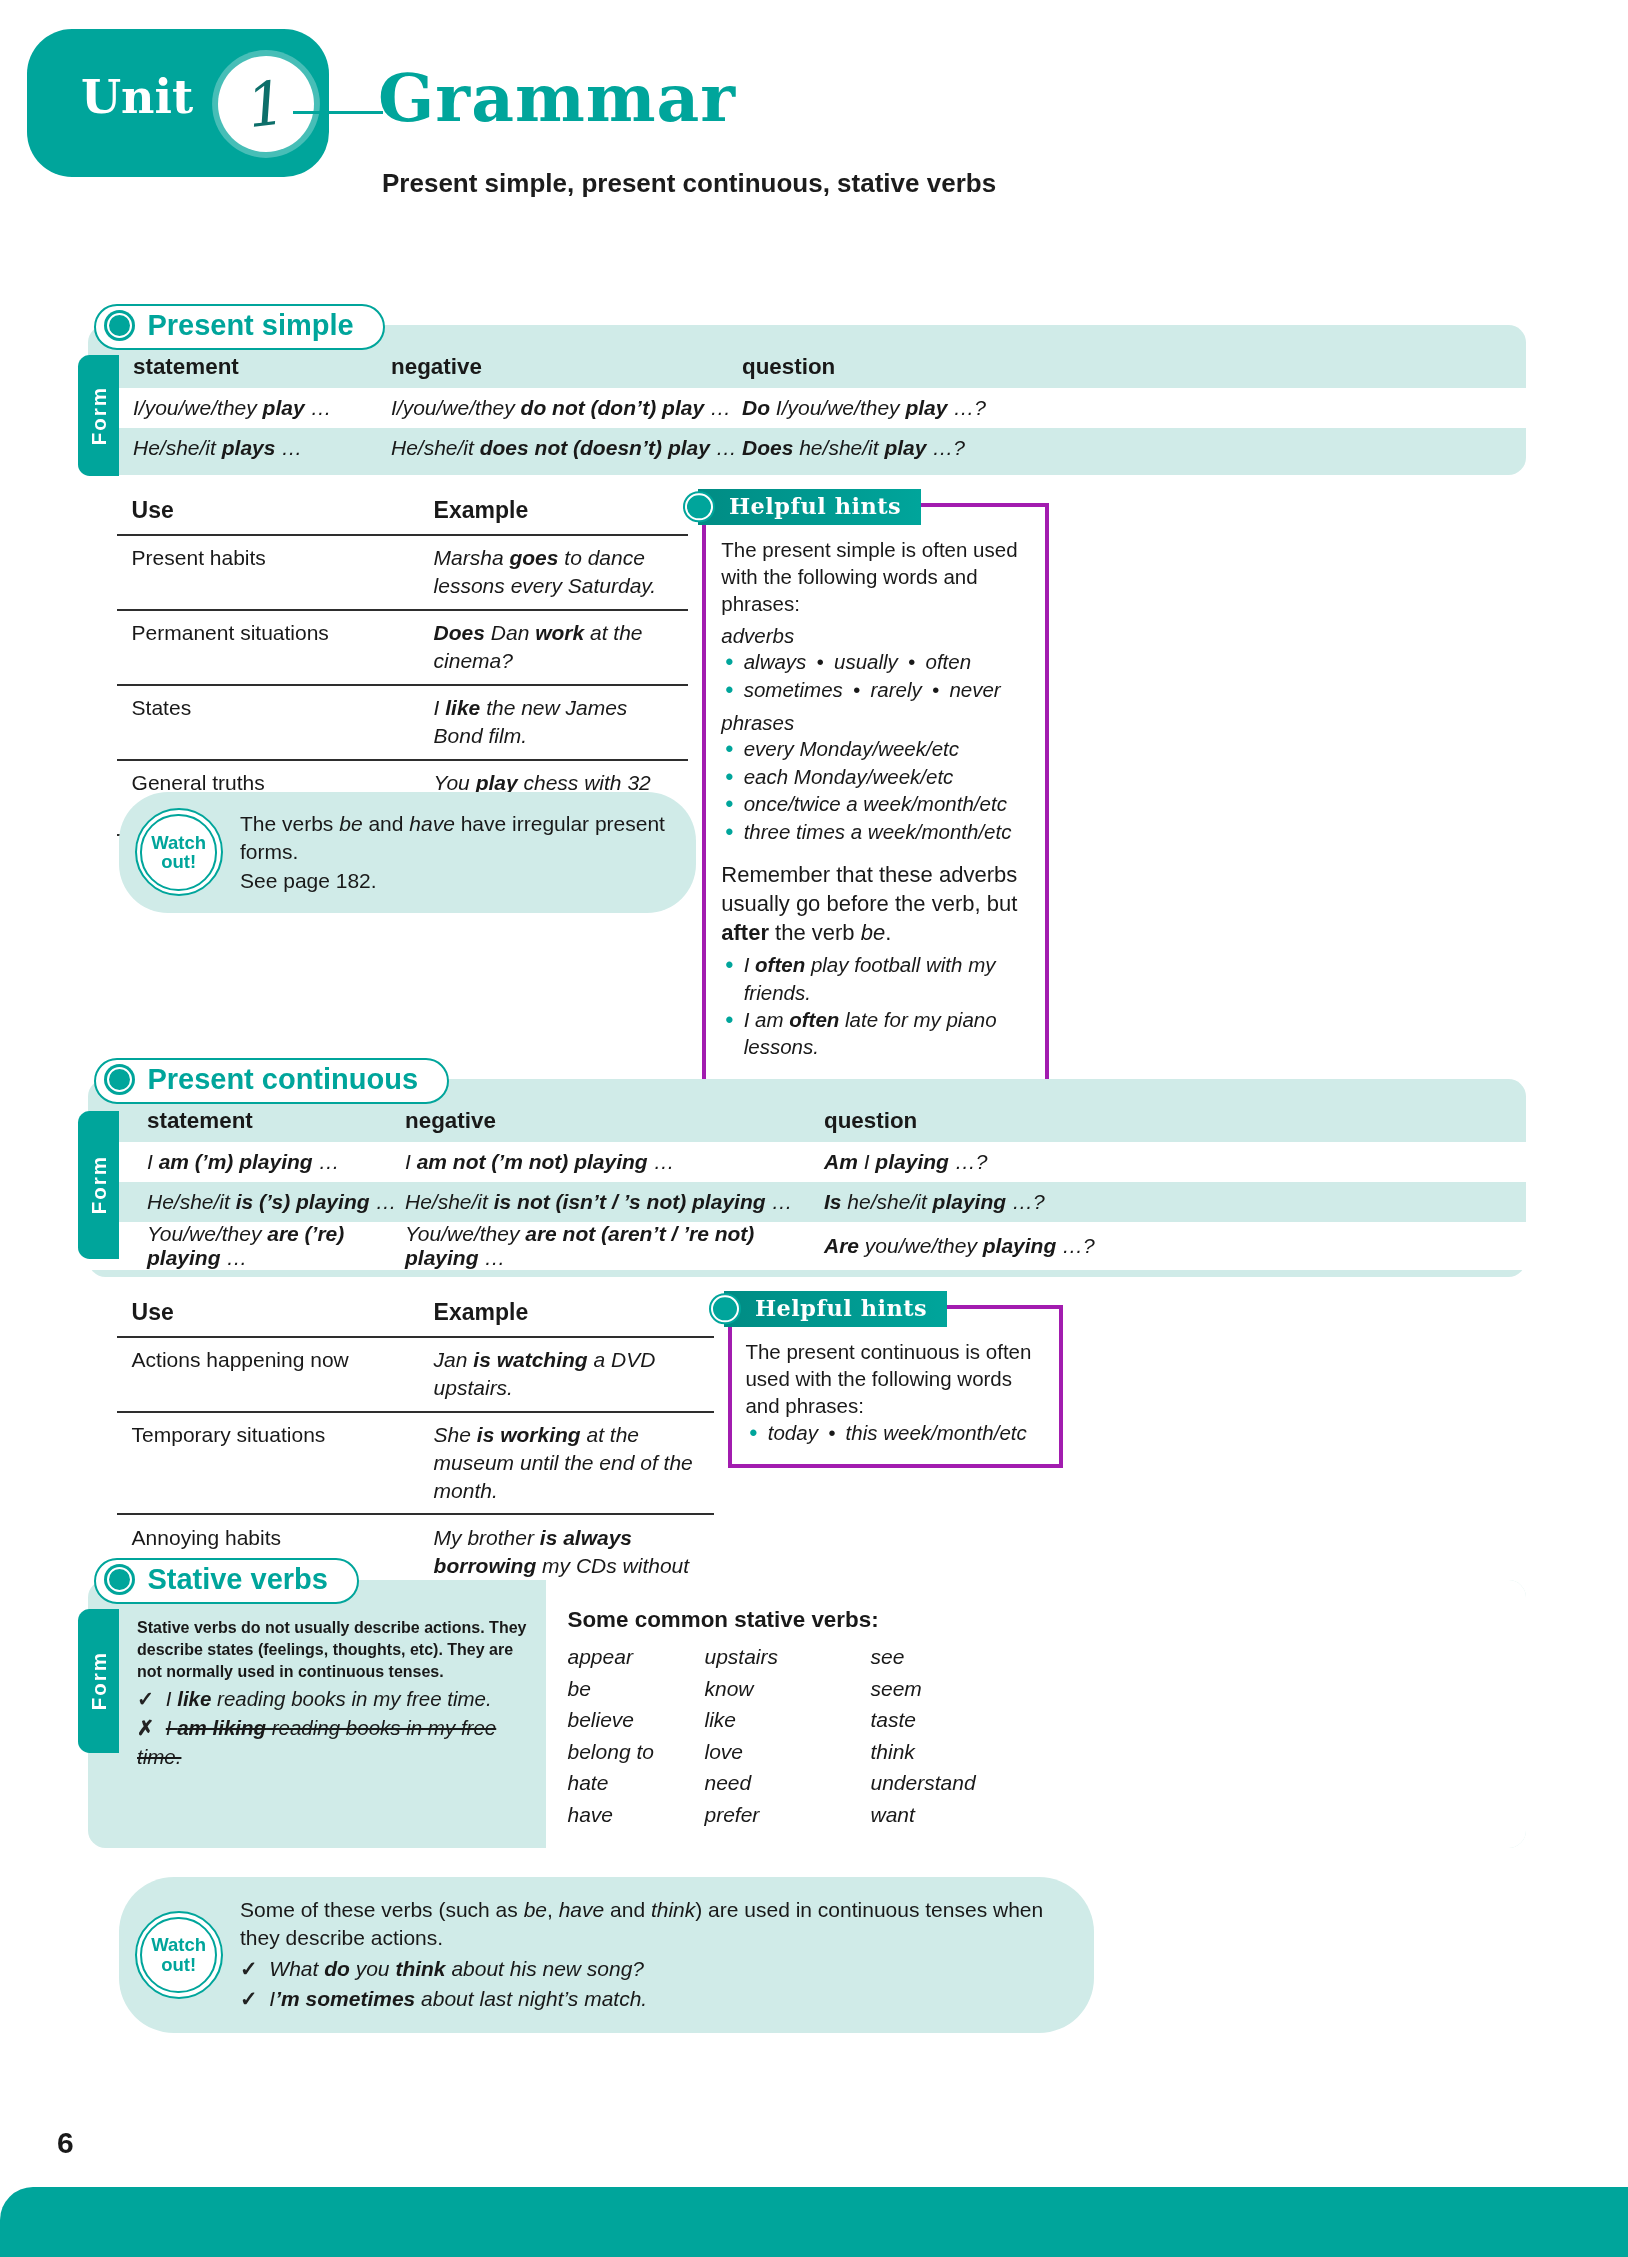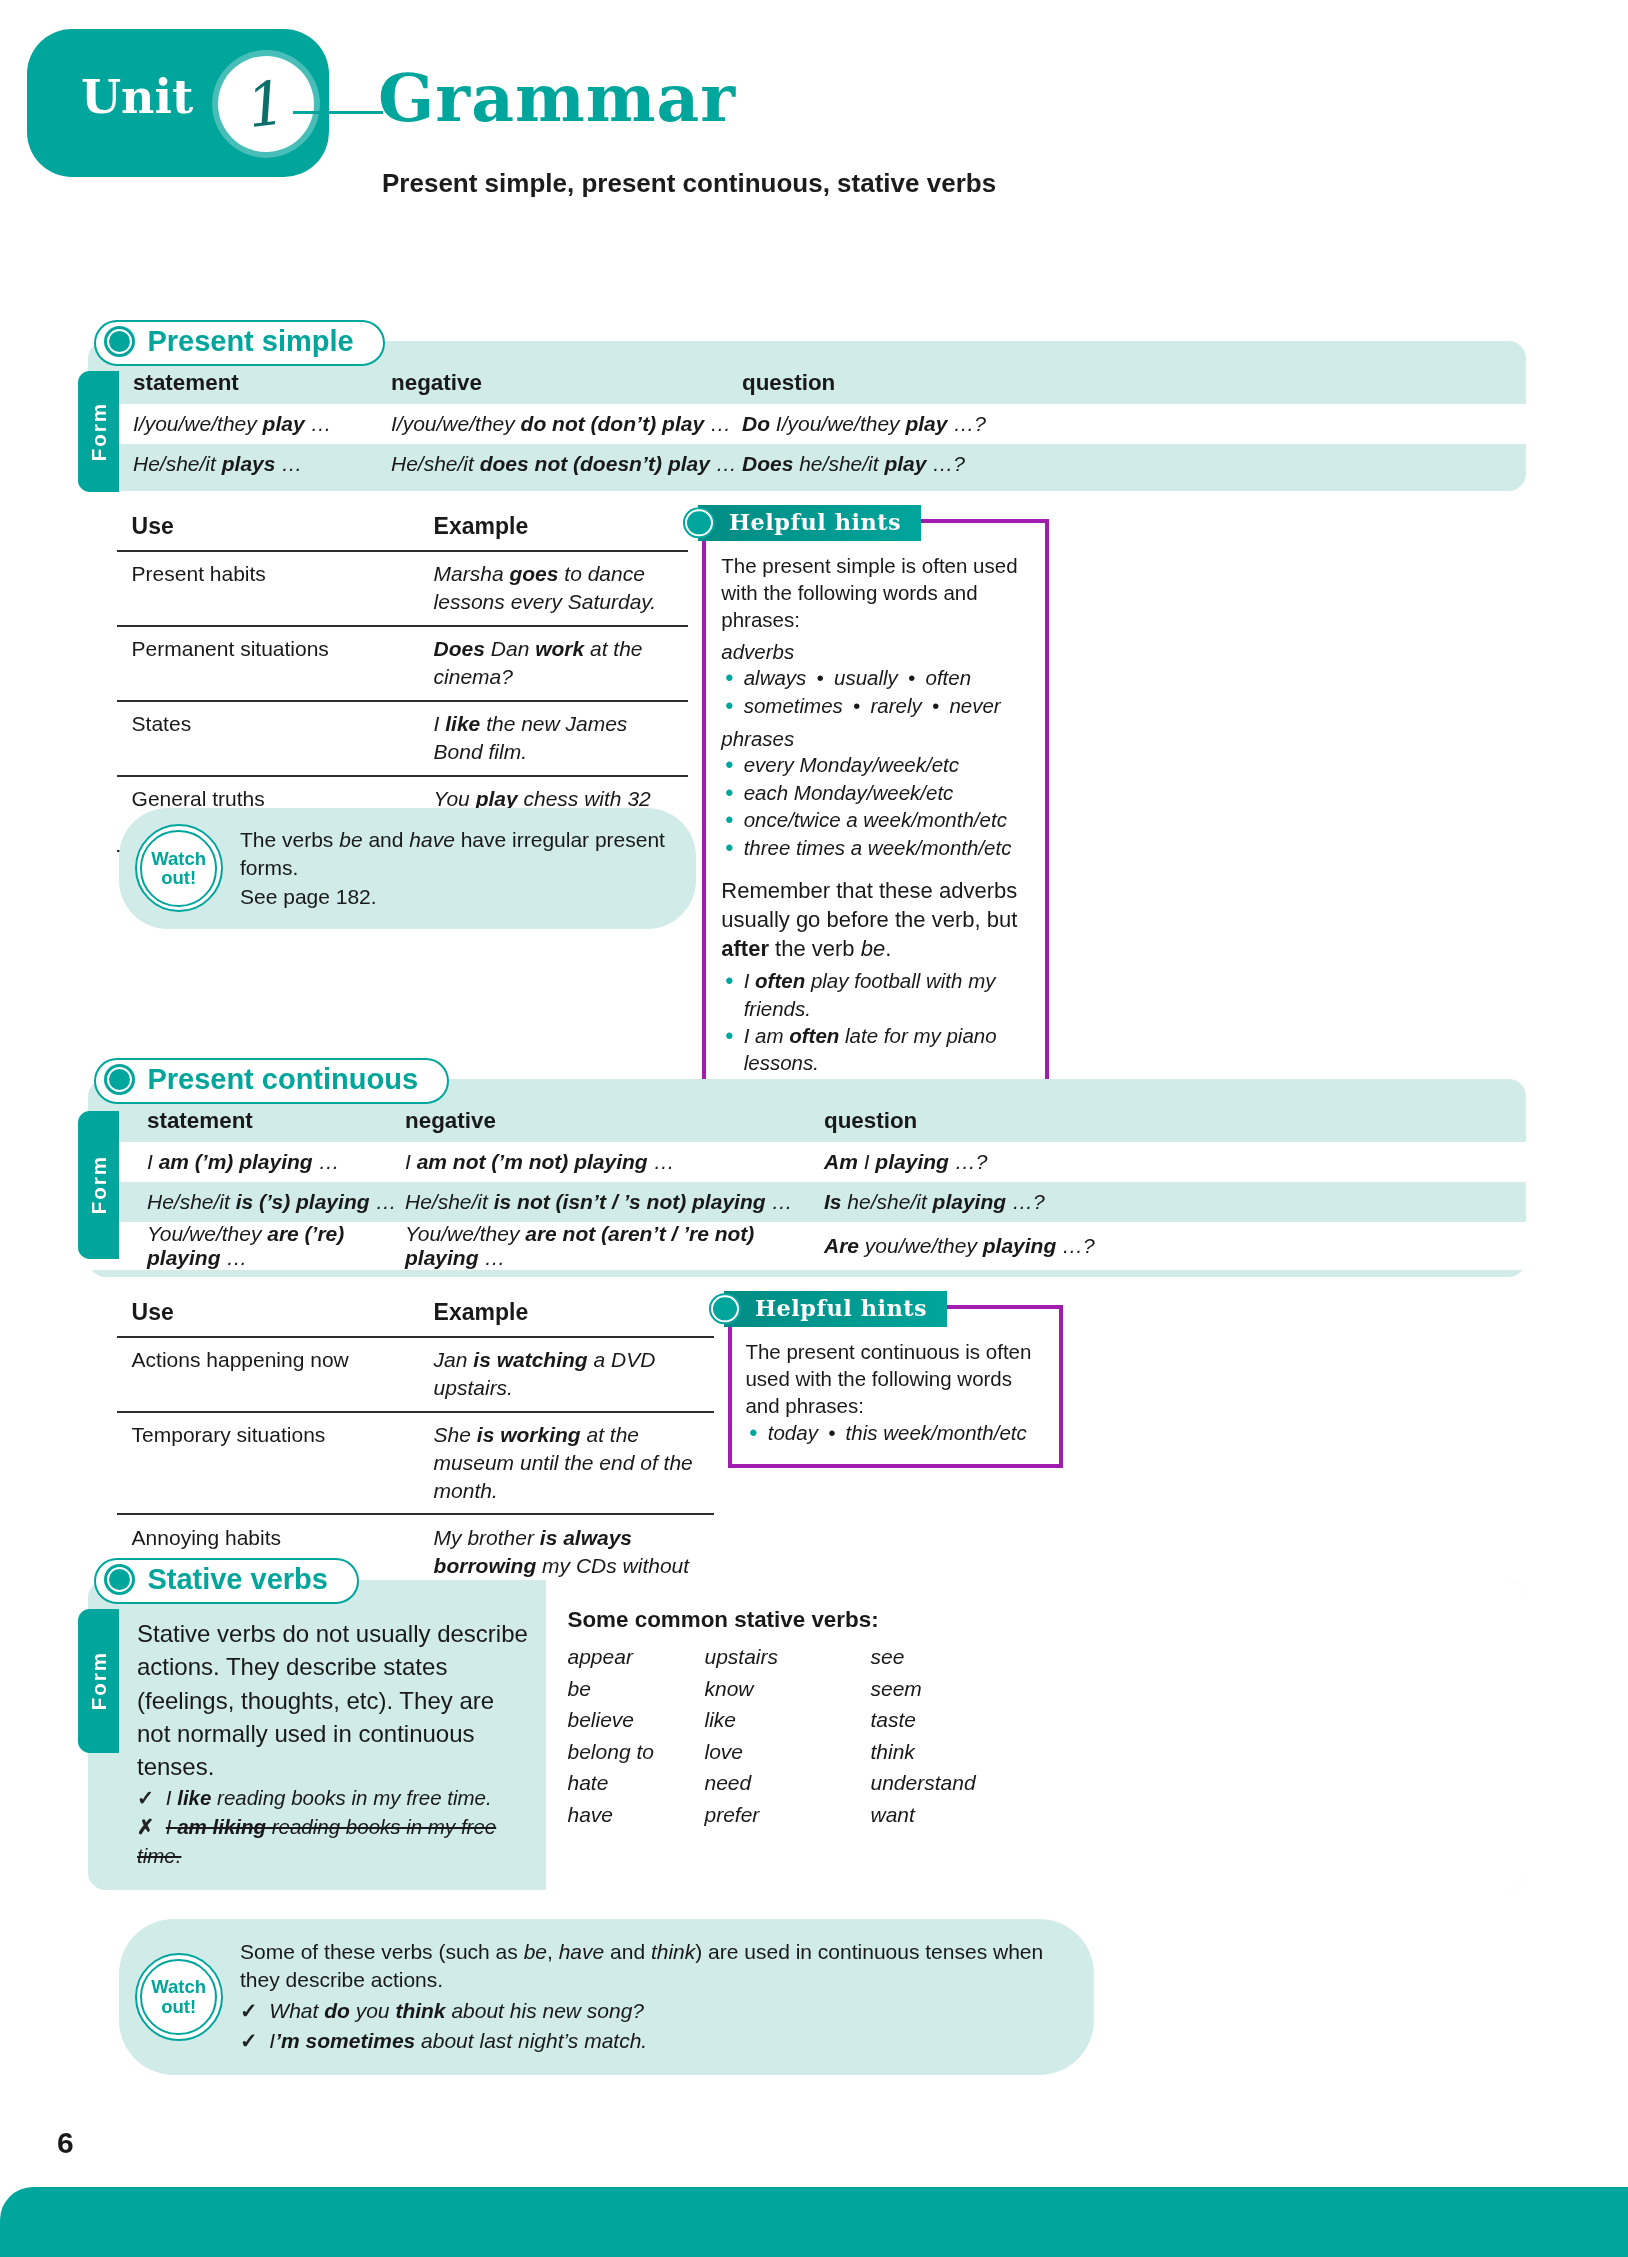--- a/index.html
+++ b/index.html
@@ -55,21 +55,21 @@
     font-family: "DejaVu Serif", serif; font-weight: bold;
     font-size: 66px; color: var(--teal); letter-spacing: 1px;
   }
   .page-subtitle {
     position: absolute; left: 382px; top: 168px;
     font-size: 26px; font-weight: bold; color: #1c1c1c;
   }
 
   
   .section { position: absolute; left: 88px; width: 1438px; }
-  #sec-ps { top: 320px; }
+  #sec-ps { top: 304px; }
   #sec-pc { top: 1058px; }
   #sec-sv { top: 1558px; }
 
   .pill {
     position: relative; z-index: 3;
     display: inline-flex; align-items: center; gap: 12.7px;
     background: #fff; border: 2.9px solid var(--teal);
     border-radius: 974px;
     padding: 3.9px 29px 5.9px 7.8px;
     margin-left: 5.9px;
@@ -178,21 +178,21 @@
   
   .stative-box {
     position: relative; z-index: 1;
     margin-top: -23.4px;
     background: var(--teal-light);
     border-radius: 17.6px;
     display: flex; align-items: stretch;
     min-height: 256px;
   }
   .stative-left { width: 458px; padding: 37px 17.6px 19.5px 49px; }
-  .sv-intro { font-size: 24px; line-height: 1.38; }
+  .sv-intro { font-size: 16px; line-height: 1.38; font-weight: bold; }
   .sv-ex { font-style: italic; font-size: 20.5px; line-height: 1.42; }
   .sv-ex:first-of-type { margin-top: 13.7px; }
   .sv-ex .mark { font-style: normal; }
   .stative-panel {
     flex: 1; background: #fff;
     border-radius: 0 17.6px 17.6px 0;
     padding: 27px 19.5px 17.6px 21.5px;
   }
   .sv-title { font-weight: bold; font-size: 22.4px; margin-bottom: 7.8px; }
   .verb-cols { display: flex; }

